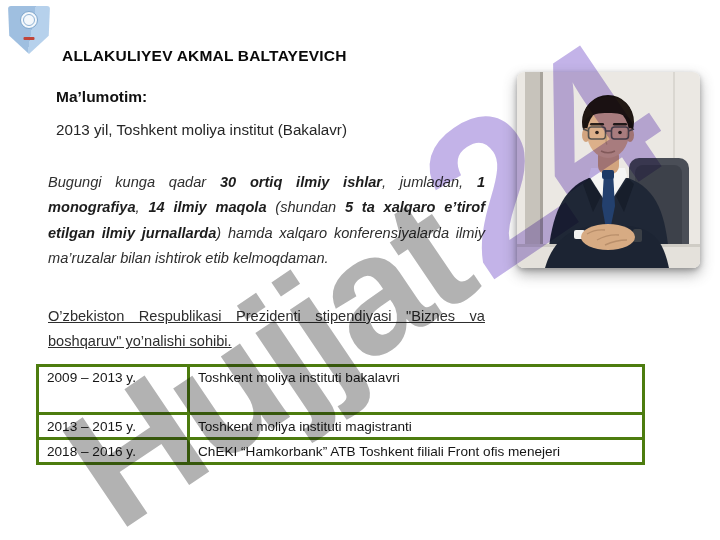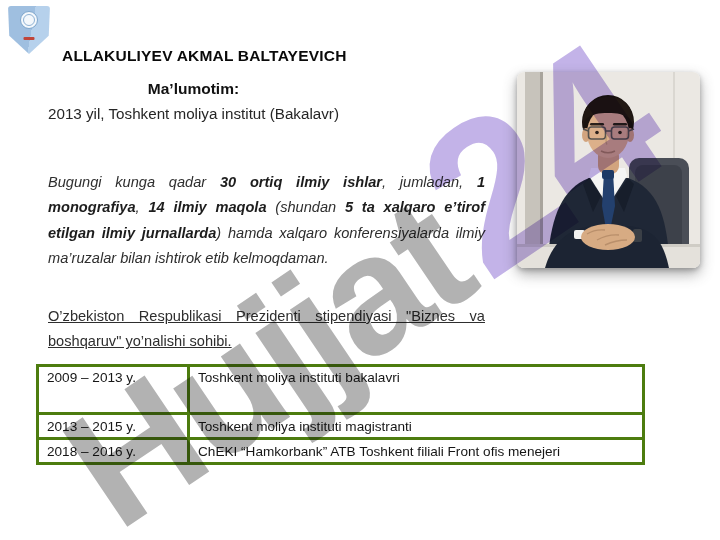--- a/index.html
+++ b/index.html
@@ -30,21 +30,21 @@
     position:absolute; left:50%; top:31px; transform:translateX(-50%);
     width:11px; height:3px; background:#c0453a; border-radius:1px;
   }
 
   
   .title {
     position:absolute; left:62px; top:47px; z-index:2;
     font-size:15.5px; font-weight:bold; color:#0a0a0a; letter-spacing:0.2px;
   }
   .about { position:absolute; left:48px; top:76px; z-index:2; }
-  .about p { margin:0; line-height:25px; font-size:15.2px; color:#262626;text-align:center; }
+  .about p { margin:8px; line-height:25px; font-size:15.2px; color:#262626; }
   .about .heading { font-weight:bold; font-size:15.5px; color:#111; }
 
   .para {
     position:absolute; left:48px; width:437px; z-index:2;
     margin:0; text-align:justify; font-size:14.6px; line-height:25.3px; color:#2e2e2e;
   }
   .para1 { top:170px;font-style:italic; }
   .para2 { top:304px;text-decoration:underline; }
   .para b { color:#1d1d1d; }
 

